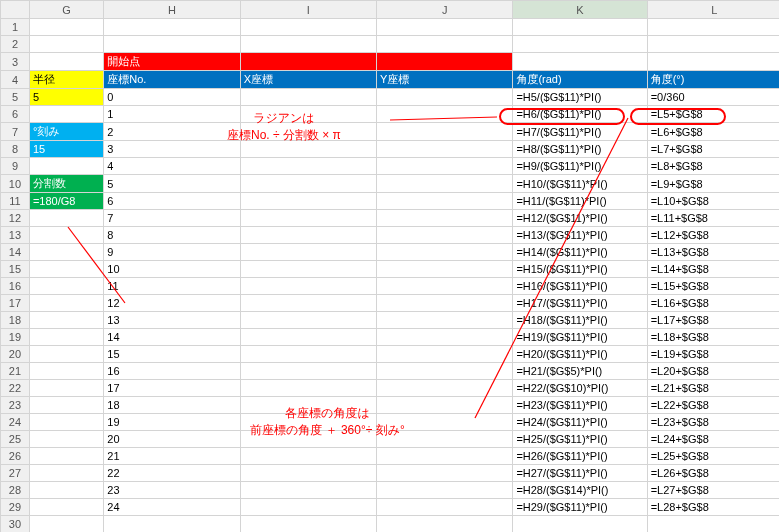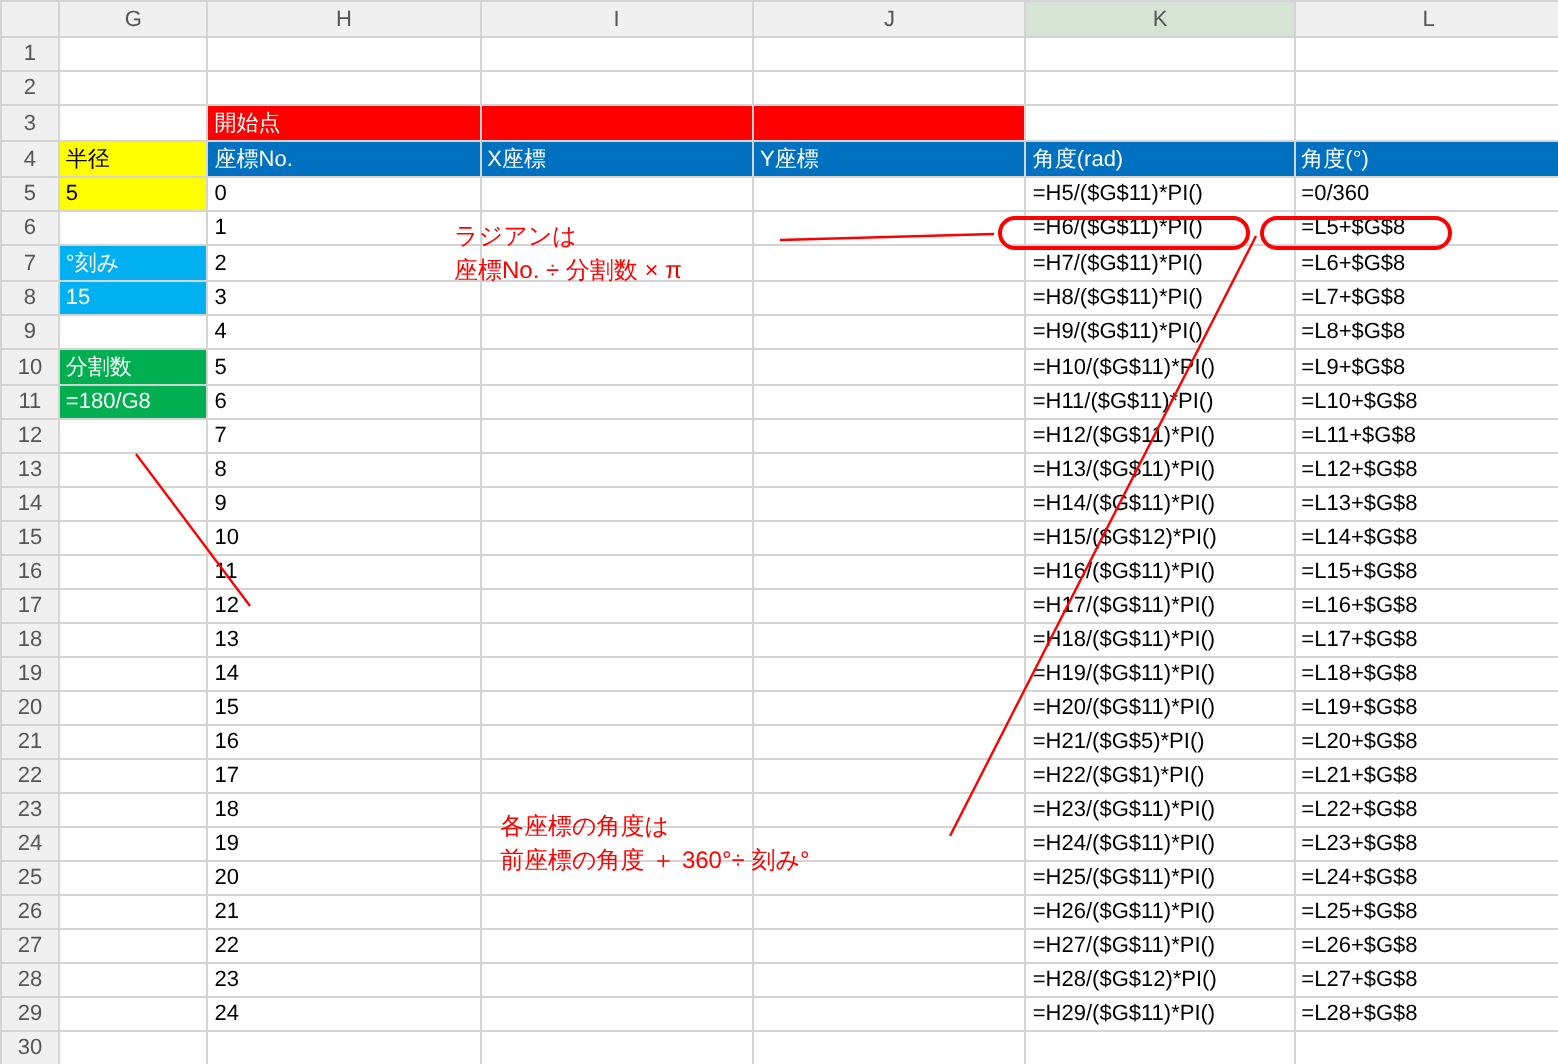--- a/index.html
+++ b/index.html
@@ -57,20 +57,21 @@
   .yellowbg { background: #ffff00 !important; color: #000; font-weight: bold; text-align: center; margin-left: 19px; }
   .cyanbg { background: #00b0f0 !important; color: #fff; font-weight: bold; text-align: center; }
   .greenbg { background: #00b050 !important; color: #fff; font-weight: bold; text-align: center; }
   .txt-left { text-align: left !important; }
   .anno {
     position: absolute;
     color: #ff0000;
     font-size: 12px;
     line-height: 1.4;
     white-space: nowrap;
+    text-align: center;
   }
   .callout {
     position: absolute;
     border: 2px solid #ff0000;
     border-radius: 9px;
   }
   svg.lines {
     position: absolute;
     left: 0; top: 0;
     width: 779px; height: 532px;
@@ -235,21 +236,21 @@
           <td></td>
           <td>=H14/($G$11)*PI()</td>
           <td>=L13+$G$8</td>
         </tr>
         <tr>
           <th class="rowhdr">15</th>
           <td></td>
           <td>10</td>
           <td></td>
           <td></td>
-          <td>=H15/($G$12)*PI()</td>
+          <td>=H15/($G$11)*PI()</td>
           <td>=L14+$G$8</td>
         </tr>
         <tr>
           <th class="rowhdr">16</th>
           <td></td>
           <td>11</td>
           <td></td>
           <td></td>
           <td>=H16/($G$11)*PI()</td>
           <td>=L15+$G$8</td>
@@ -298,21 +299,21 @@
           <td></td>
           <td>=H21/($G$5)*PI()</td>
           <td>=L20+$G$8</td>
         </tr>
         <tr>
           <th class="rowhdr">22</th>
           <td></td>
           <td>17</td>
           <td></td>
           <td></td>
-          <td>=H22/($G$1)*PI()</td>
+          <td>=H22/($G$10)*PI()</td>
           <td>=L21+$G$8</td>
         </tr>
         <tr>
           <th class="rowhdr">23</th>
           <td></td>
           <td>18</td>
           <td></td>
           <td></td>
           <td>=H23/($G$11)*PI()</td>
           <td>=L22+$G$8</td>
@@ -352,21 +353,21 @@
           <td></td>
           <td>=H27/($G$11)*PI()</td>
           <td>=L26+$G$8</td>
         </tr>
         <tr>
           <th class="rowhdr">28</th>
           <td></td>
           <td>23</td>
           <td></td>
           <td></td>
-          <td>=H28/($G$12)*PI()</td>
+          <td>=H28/($G$14)*PI()</td>
           <td>=L27+$G$8</td>
         </tr>
         <tr>
           <th class="rowhdr">29</th>
           <td></td>
           <td>24</td>
           <td></td>
           <td></td>
           <td>=H29/($G$11)*PI()</td>
           <td>=L28+$G$8</td>

